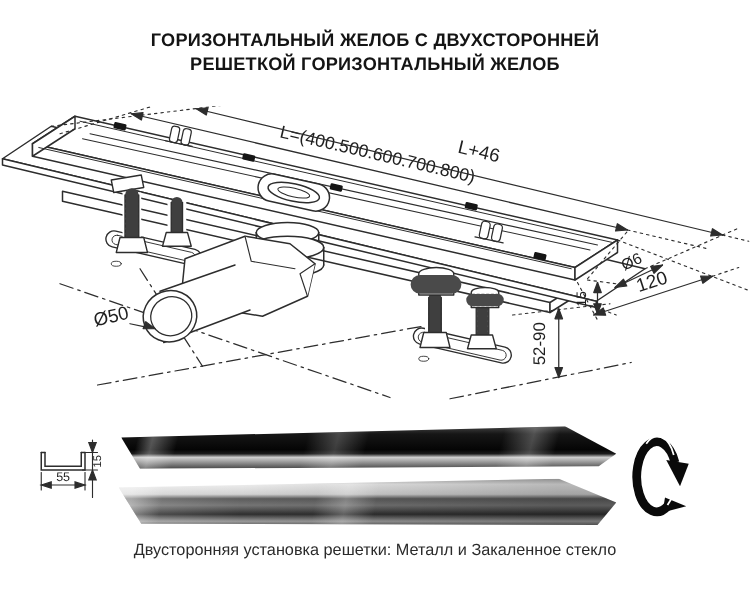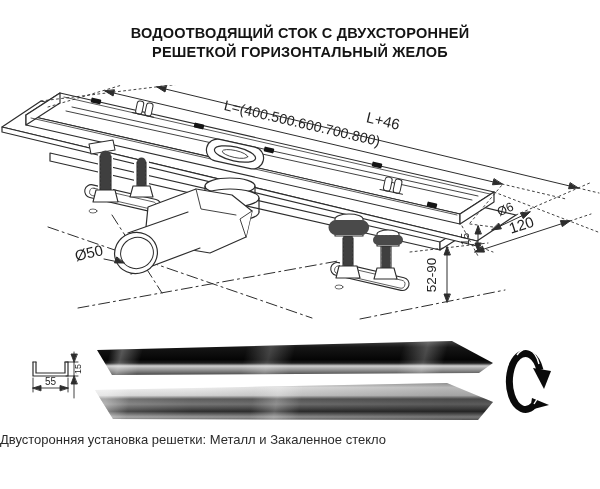--- a/index.html
+++ b/index.html
@@ -1,20 +1,20 @@
 <!DOCTYPE html>
 <html><head>
 <meta charset="utf-8">
 <style>
   html,body{margin:0;padding:0;background:#fff;}
   #stage{position:relative;width:600px;height:489px;background:#fff;overflow:hidden;
          font-family:"Liberation Sans",sans-serif;}
   .title{position:absolute;top:24px;left:0;width:600px;text-align:center;
          font-weight:bold;font-size:14.5px;line-height:19px;color:#141414;letter-spacing:.2px;}
-  .caption{position:absolute;top:432px;left:0;width:600px;text-align:left;
+  .caption{position:absolute;top:432px;left:0;width:600px;text-align:center;
          font-size:13px;color:#2b2b2b;}
   svg text{font-family:"Liberation Sans",sans-serif;fill:#1f1f1f;}
   .bar{position:absolute;}
   #glass-bar{left:92px;top:340px;width:402px;height:36px;
     clip-path:polygon(5px 10px,360px 1px,401px 23px,387px 33px,20px 35px);
     background:
       linear-gradient(104deg, rgba(255,255,255,0) 0%,rgba(255,255,255,0) 5%,rgba(255,255,255,.30) 8%,rgba(255,255,255,0) 13%,rgba(255,255,255,0) 38%,rgba(255,255,255,.22) 44%,rgba(255,255,255,0) 50%,rgba(255,255,255,0) 76%,rgba(255,255,255,.25) 82%,rgba(255,255,255,0) 87%),
       linear-gradient(180deg, #4a4a4a 0%,#161616 20%,#050505 55%,#1c1c1c 64%,#cfcfcf 72%,#8f8f8f 84%,#383838 100%);}
   #steel-bar{left:92px;top:381px;width:402px;height:40px;
     clip-path:polygon(3px 9px,355px 2px,401px 21px,386px 39px,21px 38px);
@@ -22,21 +22,21 @@
       linear-gradient(100deg, rgba(255,255,255,.35) 0%,rgba(255,255,255,.35) 4%,rgba(255,255,255,0) 10%,rgba(255,255,255,0) 40%,rgba(255,255,255,.25) 46%,rgba(255,255,255,0) 52%),
       linear-gradient(90deg, rgba(255,255,255,.20),rgba(0,0,0,0) 25%,rgba(0,0,0,.22) 88%),
       linear-gradient(180deg, #9e9e9e 0%,#ededed 16%,#d2d2d2 36%,#5c5c5c 45%,#757575 58%,#2f2f2f 76%,#9a9a9a 90%,#555555 100%);}
 </style>
 </head>
 <body>
 
 <div id="stage">
 
   <div class="title">
-    <div>ВОДООТВОДЯЩИЙ СТОК С ДВУХСТОРОННЕЙ</div>
+    <div>ГОРИЗОНТАЛЬНЫЙ ЖЕЛОБ С ДВУХСТОРОННЕЙ</div>
     <div>РЕШЕТКОЙ ГОРИЗОНТАЛЬНЫЙ ЖЕЛОБ</div>
   </div>
 
   <svg style="position:absolute;left:0;top:85px;" width="600" height="255" viewBox="0 85 600 255" fill="none" stroke-linecap="round" stroke-linejoin="round">
 
     <g stroke="#2d2d2d" stroke-width="1" stroke-dasharray="11 4 2 4">
       <line x1="48" y1="227" x2="312" y2="318"></line>
       <line x1="78" y1="308" x2="338" y2="261"></line>
       <line x1="112" y1="215" x2="162" y2="293"></line>
     </g>

